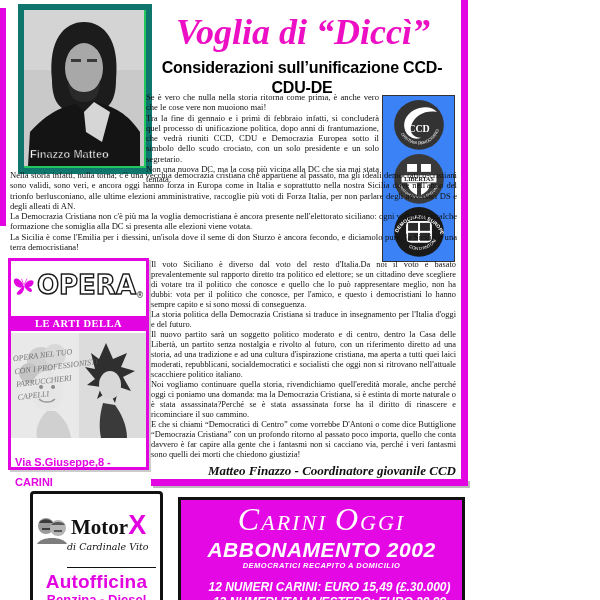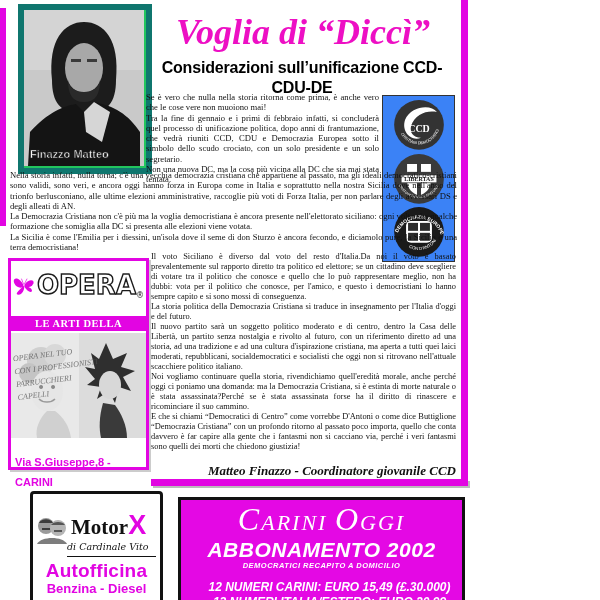--- a/index.html
+++ b/index.html
@@ -26,21 +26,21 @@
   
   #portrait{left:18px;top:4px;width:122px;height:158px;border:6px solid #0f766e;background:#22c55e;}
   
   #logos-box{left:382px;top:95px;width:73px;height:167px;border:1px solid #333;background:#3b82f6;
     display:flex;flex-direction:column;align-items:center;justify-content:space-between;padding:2px 8px;box-sizing:border-box;}
   
   .bodytext{font-size:8.6px;line-height:10.3px;color:#111;}
   .bodytext p{margin:0;text-align:justify;}
   #seg-a{left:146px;top:92px;width:233px;}
   #seg-b{left:10px;top:170px;width:447px;}
-  #seg-c{left:151px;top:252px;width:305px;font-size:8.4px;line-height:10px;}
+  #seg-c{left:151px;top:260px;width:305px;font-size:8.4px;line-height:10px;}
   #signature{left:151px;top:463px;width:305px;text-align:right;
     font-weight:bold;font-style:italic;font-size:13px;color:#111;}
   
   #opera-ad{left:8px;top:258px;width:141px;height:212px;border:3px solid var(--magenta);
     background:#fff;box-sizing:border-box;box-shadow:2px 2px 0 #ccc;}
   #opera-logo-row{display:flex;align-items:flex-end;height:38px;padding:1px 2px 16px 2px;}
   .opera-word{font-family:"DejaVu Sans",sans-serif;font-size:26px;font-weight:700;
     letter-spacing:0;color:#1a1a1a;}
   @supports (-webkit-text-stroke:1px black){
     .opera-word{color:#fff;-webkit-text-stroke:1.4px #1a1a1a;}
@@ -54,21 +54,21 @@
   #opera-address{padding:14px 4px 0 4px;color:var(--magenta);
     font-family:"Liberation Sans","DejaVu Sans",sans-serif;font-weight:bold;font-size:11px;line-height:20px;}
   
   #motorx-ad{left:30px;top:491px;width:133px;height:116px;border:3px solid #111;border-radius:4px;
     background:#fff;box-sizing:border-box;overflow:hidden;}
   #motorx-head{display:flex;align-items:flex-start;padding:20px 2px 0 2px;}
   #motorx-wordmark{margin-left:2px;line-height:22px;white-space:nowrap;}
   .motor-word{font-family:"Liberation Serif",serif;font-weight:bold;font-size:21px;color:#111;}
   .motor-x{font-family:"Liberation Sans",sans-serif;font-weight:bold;font-size:27px;color:var(--magenta);}
   #motorx-sub{font-style:italic;font-size:9.5px;color:#111;margin:-3px 4px 0 34px;
-    border-bottom:1px solid #111;padding-bottom:4px;font-family:"DejaVu Serif",serif;white-space:nowrap;}
+    border-bottom:1px solid #111;padding-bottom:15px;font-family:"DejaVu Serif",serif;white-space:nowrap;}
   #motorx-autofficina{text-align:center;color:var(--magenta);
     font-family:"Liberation Sans",sans-serif;font-weight:bold;font-size:19px;line-height:21px;margin-top:3px;letter-spacing:0.2px;}
   #motorx-benzina{text-align:center;color:var(--magenta);
     font-family:"Liberation Sans",sans-serif;font-weight:bold;font-size:13px;line-height:15px;}
   #motorx-gpl-box{margin:4px 3px 0 3px;border:2px solid #111;border-radius:8px;background:var(--magenta);
     color:#fff;text-align:center;font-family:"Liberation Sans",sans-serif;font-weight:bold;
     font-size:9.5px;line-height:12px;padding:2px 1px;}
   
   #carini-ad{left:178px;top:497px;width:287px;height:110px;border:3px solid #111;background:#e408e4;
     box-sizing:border-box;color:#fff;text-align:center;overflow:hidden;}

